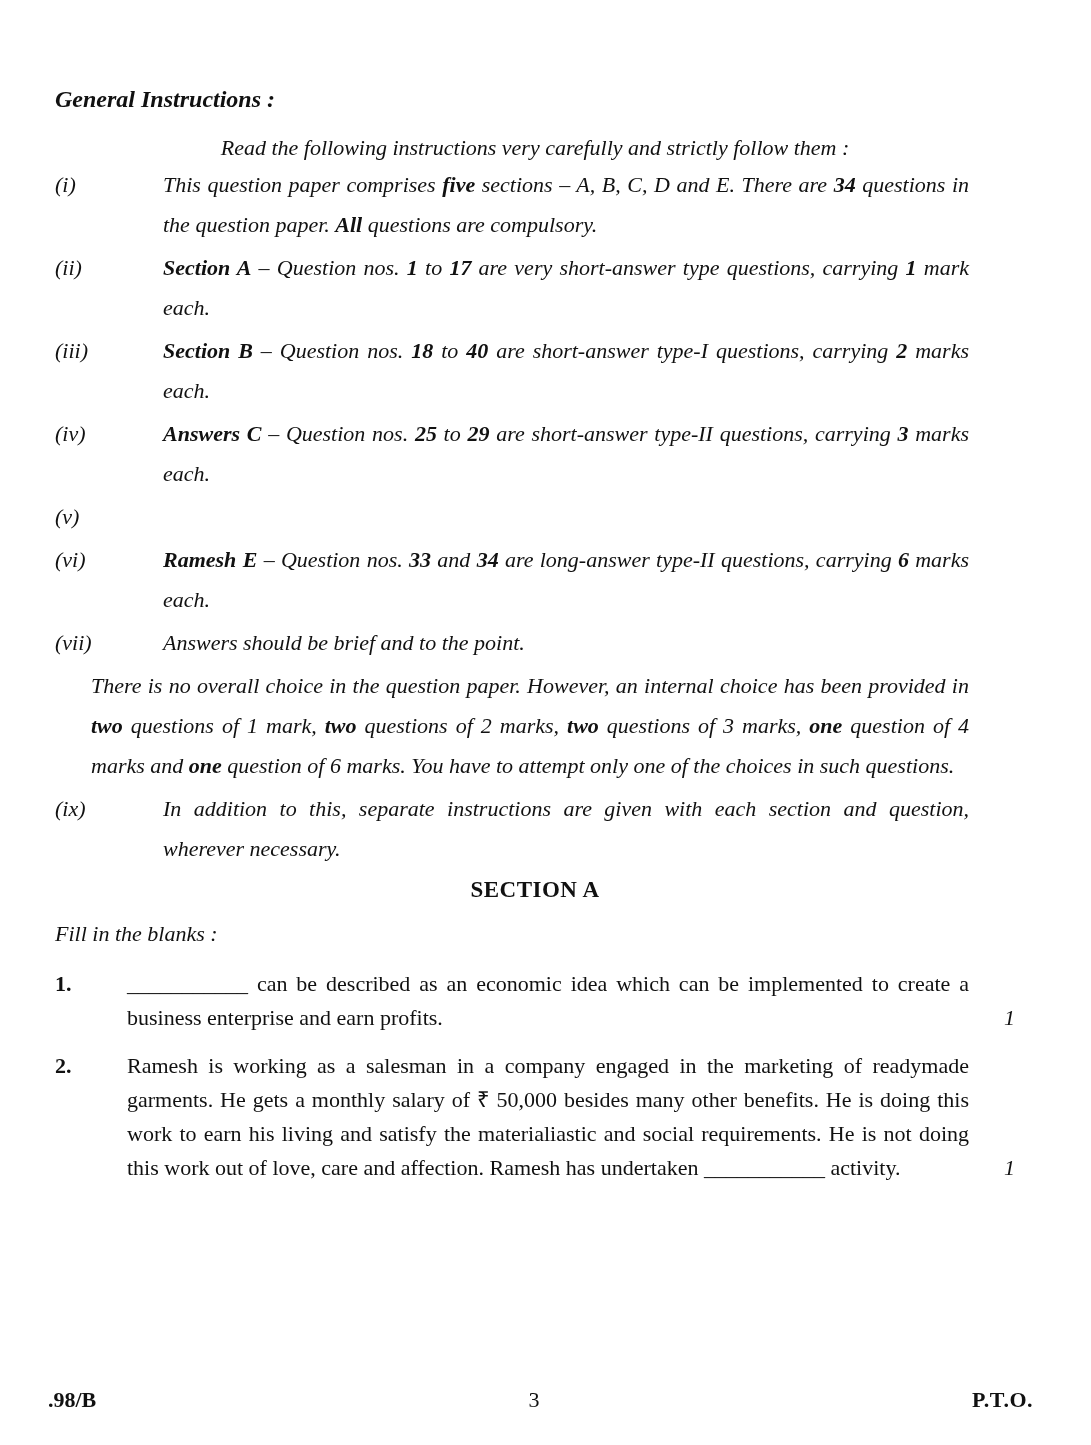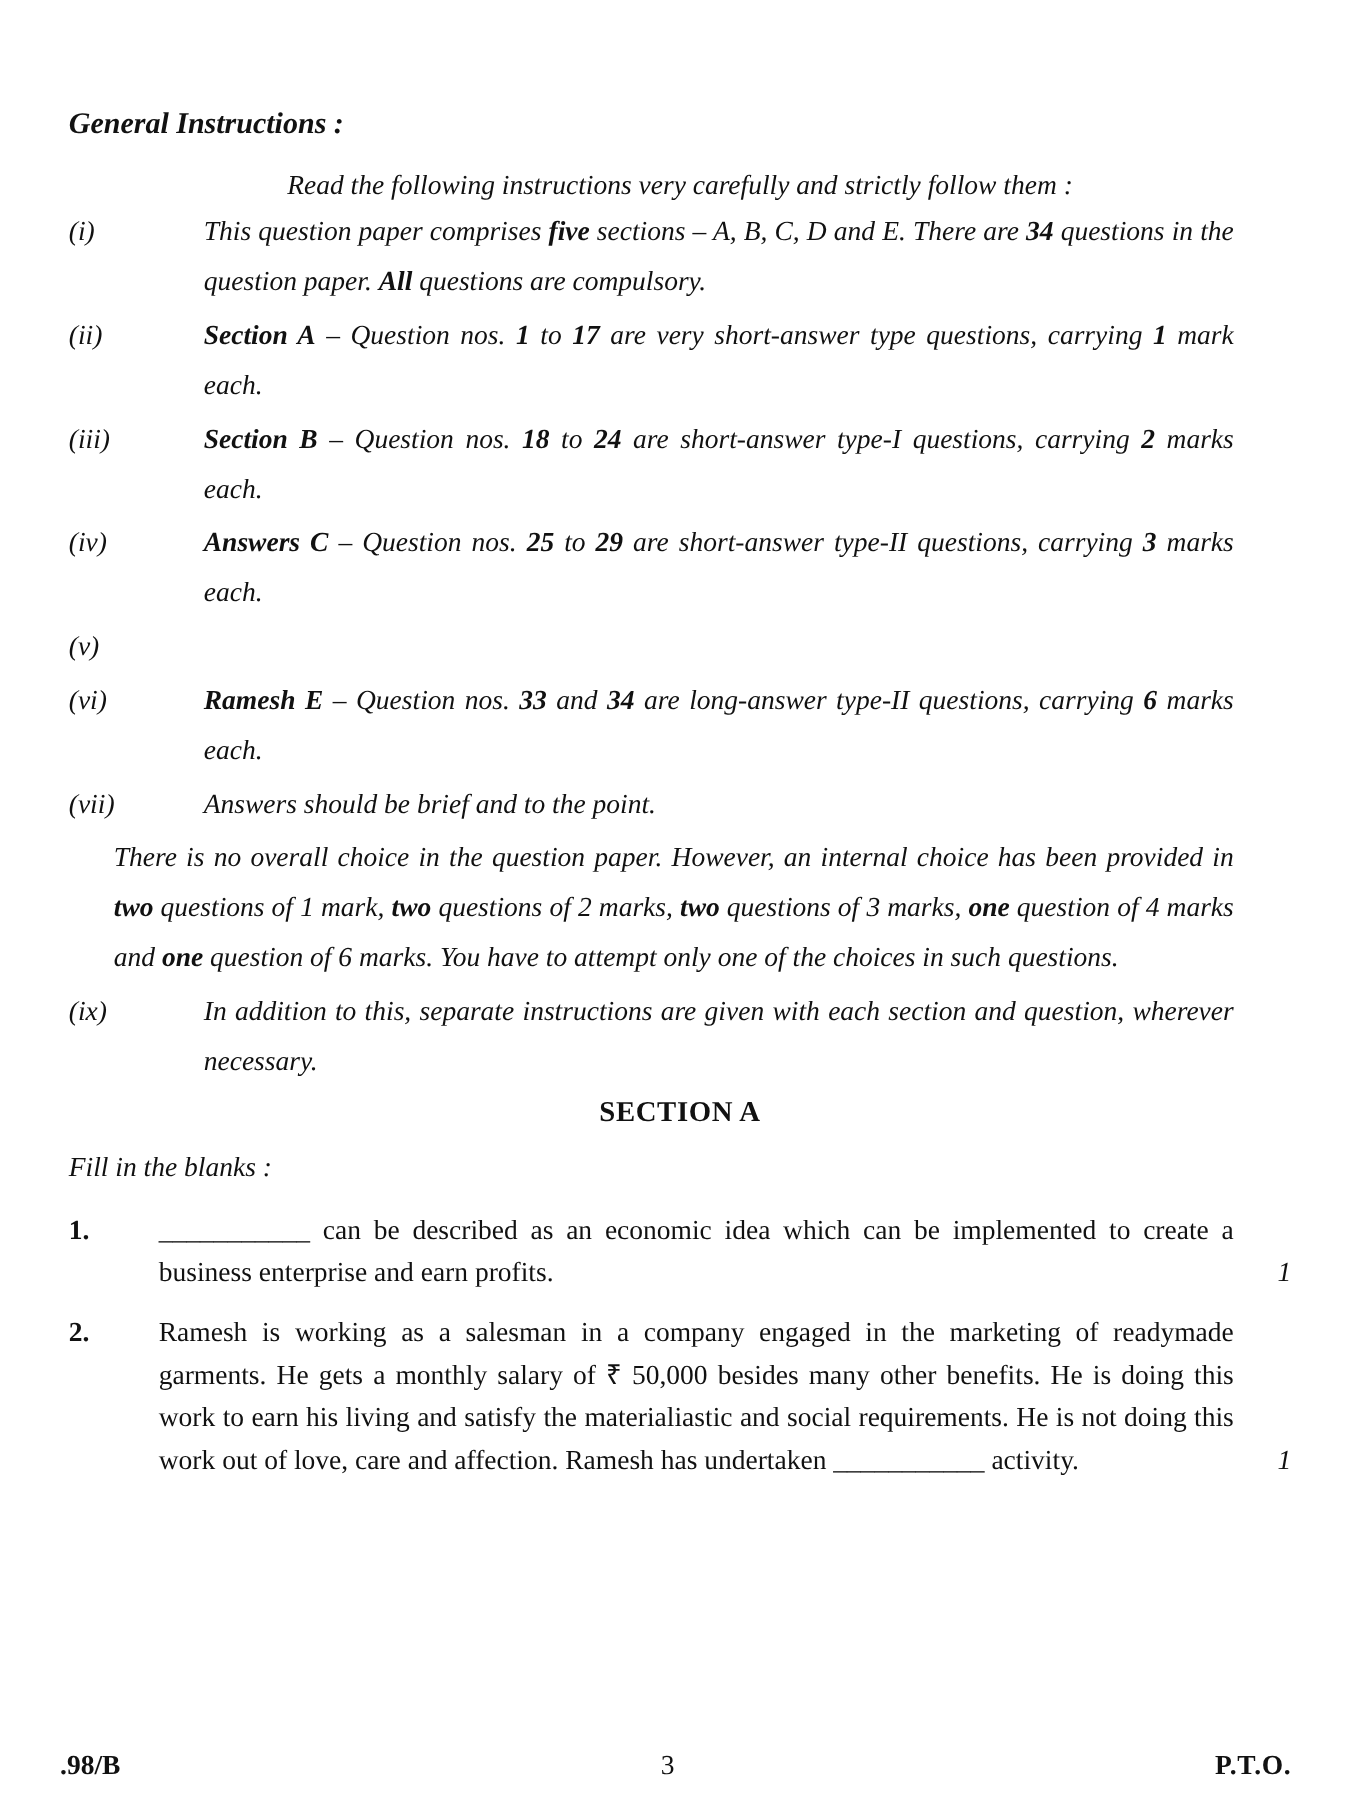--- a/index.html
+++ b/index.html
@@ -9,21 +9,21 @@
     background: #ffffff;
     color: #111111;
     font-family: "Liberation Serif", serif;
     position: relative;
     overflow: hidden;
   }
   .page {
     box-sizing: border-box;
     width: 1091px;
     height: 1445px;
-    padding: 86px 58px 0 55px;
+    padding: 86px 76px 0 55px;
     position: relative;
   }
   .gi-heading {
     font-size: 24px;
     font-weight: bold;
     font-style: italic;
   }
   .read-line {
     font-size: 22px;
     font-style: italic;
@@ -82,21 +82,21 @@
     flex: 0 0 46px;
     text-align: right;
     font-style: italic;
     align-self: flex-end;
     line-height: 34px;
   }
   .footer {
     position: absolute;
     left: 48px;
     right: 58px;
-    bottom: 20px;
+    bottom: 32px;
     display: flex;
     justify-content: space-between;
     align-items: baseline;
     font-size: 22px;
   }
   .footer .code { font-weight: bold; }
   .footer .pto { font-weight: bold; letter-spacing: 0.5px; }
 </style>
 </head>
 <body>
@@ -113,21 +113,21 @@
     <span class="body"><span>This question paper comprises </span><span class="bold">five</span><span> sections  – A, B, C, D and E. There are </span><span class="bold">34</span><span> questions in the question paper. </span><span class="bold">All</span><span> questions are compulsory.</span></span>
   </div>
 
   <div class="instr">
     <span class="num">(ii)</span>
     <span class="body"><span class="bold">Section A</span><span> – Question nos. </span><span class="bold">1</span><span> to </span><span class="bold">17</span><span> are very short-answer type questions, carrying </span><span class="bold">1</span><span> mark each.</span></span>
   </div>
 
   <div class="instr">
     <span class="num">(iii)</span>
-    <span class="body"><span class="bold">Section B</span><span> – Question nos. </span><span class="bold">18</span><span> to </span><span class="bold">24</span><span> are short-answer type-I questions, carrying </span><span class="bold">2</span><span> marks each.</span></span>
+    <span class="body"><span class="bold">Section B</span><span> – Question nos. </span><span class="bold">18</span><span> to </span><span class="bold">40</span><span> are short-answer type-I questions, carrying </span><span class="bold">2</span><span> marks each.</span></span>
   </div>
 
   <div class="instr">
     <span class="num">(iv)</span>
     <span class="body"><span class="bold">Answers C</span><span> – Question nos. </span><span class="bold">25</span><span> to </span><span class="bold">29</span><span> are short-answer type-II questions, carrying </span><span class="bold">3</span><span> marks each.</span></span>
   </div>
 
   <div class="instr">
     <span class="num">(v)</span>
   </div>

